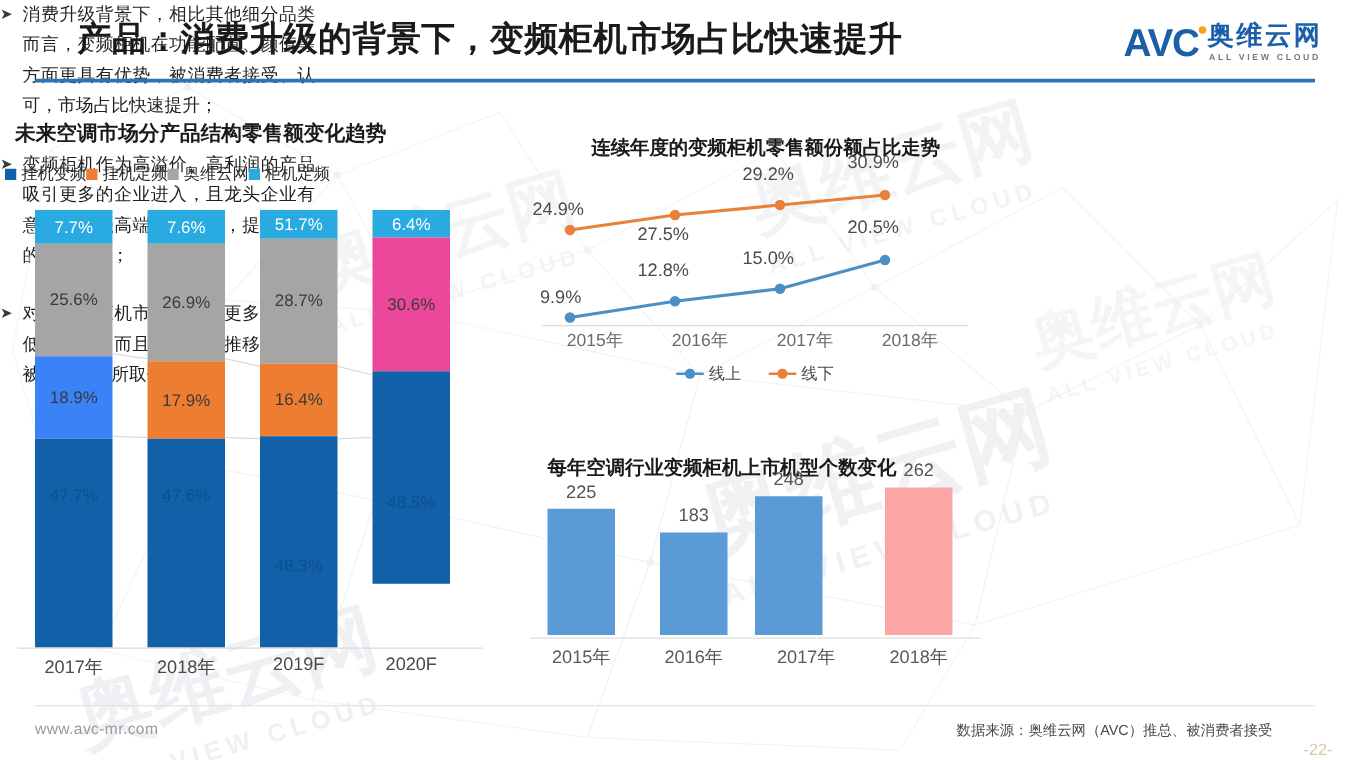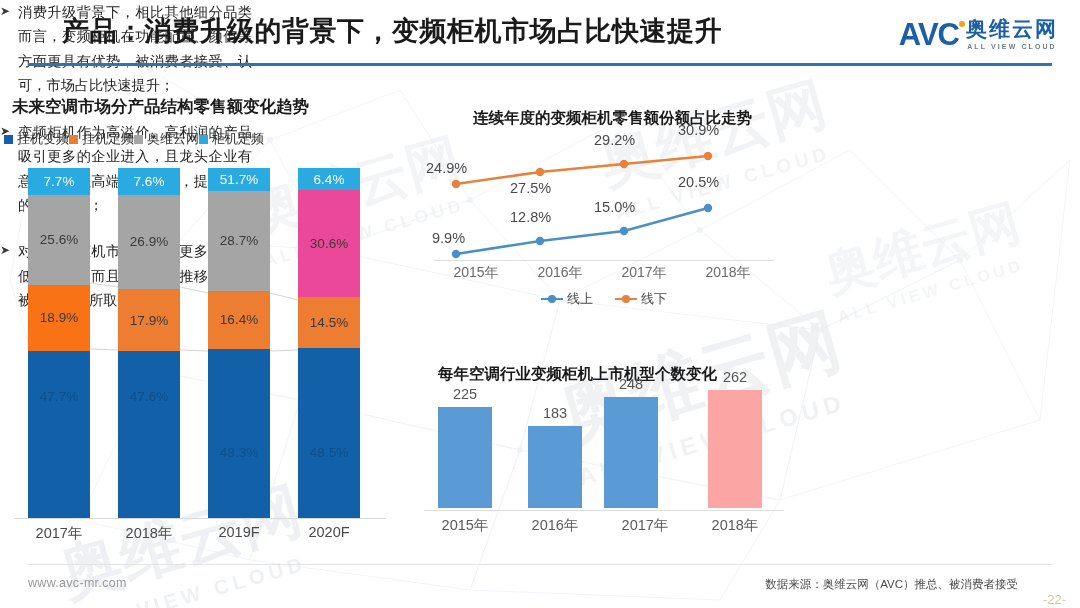--- a/index.html
+++ b/index.html
@@ -200,21 +200,21 @@
 
     <div id="left-plot">
 
       <div class="sbar" style="left:14px; height:350px;">
         <div class="seg light" style="height:26.95px;background:#29abe2;">
           <span>7.7%</span>
           </div>
         <div class="seg" style="height:89.6px;background:#a5a5a5;">
           <span>25.6%</span>
           </div>
-        <div class="seg" style="height:66.15px;background:#f97316;">
+        <div class="seg" style="height:66.15px;background:#3b82f6;">
           <span>18.9%</span>
           </div>
         <div class="seg blue" style="height:167.3px;background:#1160a8;align-items:flex-start;padding-top:38px;">
           <span>47.7%</span>
           </div>
       </div>
 
       <div class="sbar" style="left:104px; height:350px;">
         <div class="seg light" style="height:26.6px;background:#29abe2;">
           <span>7.6%</span>
@@ -244,23 +244,20 @@
           <span>48.3%</span>
           </div>
       </div>
 
       <div class="sbar" style="left:284px; height:350px;">
         <div class="seg light" style="height:22.4px;background:#29abe2;">
           <span>6.4%</span>
           </div>
         <div class="seg" style="height:107.1px;background:#ec4899;">
           <span>30.6%</span>
-          </div>
-        <div class="seg" style="height:50.75px;background:#ed7d31;">
-          <span>14.5%</span>
           </div>
         <div class="seg blue" style="height:169.75px;background:#1160a8;align-items:center;padding-top:38px;">
           <span>48.5%</span>
           </div>
       </div>
     </div>
 
     <div id="left-axis"></div>
     <div id="left-cats">
       <div class="cat" style="left:0px;">2017年</div>

